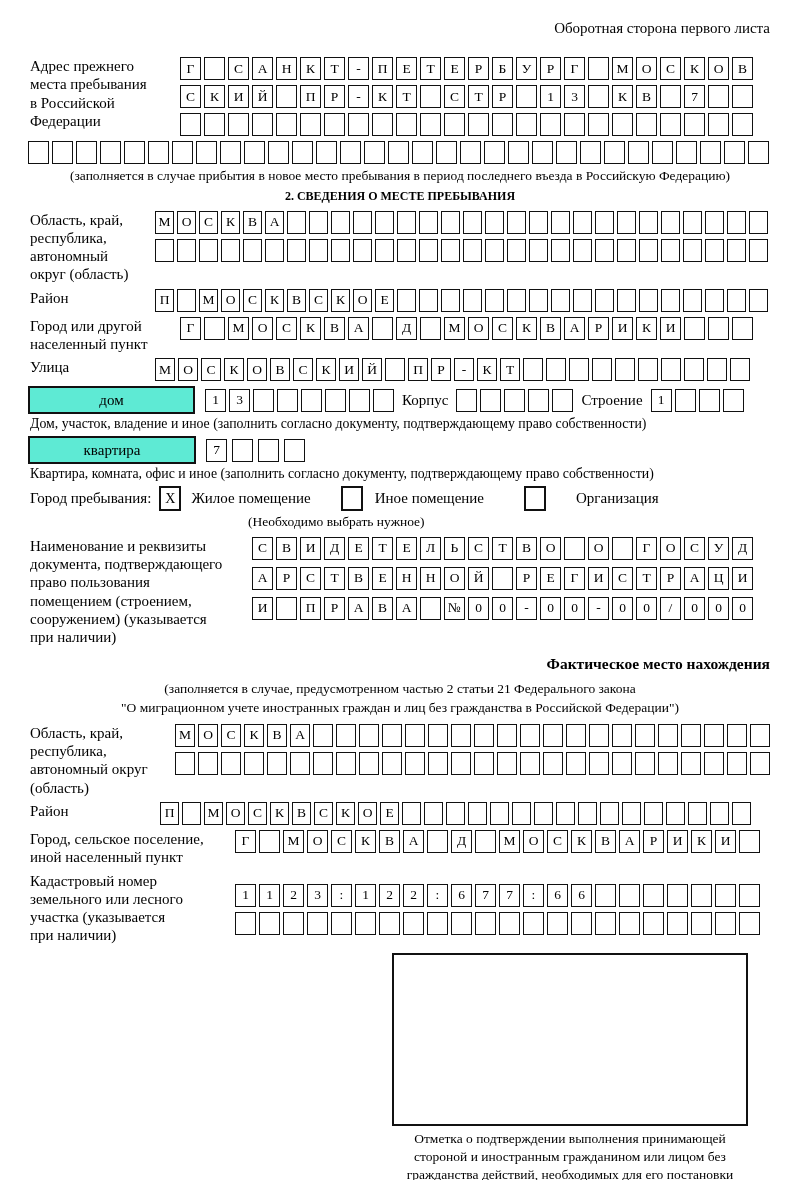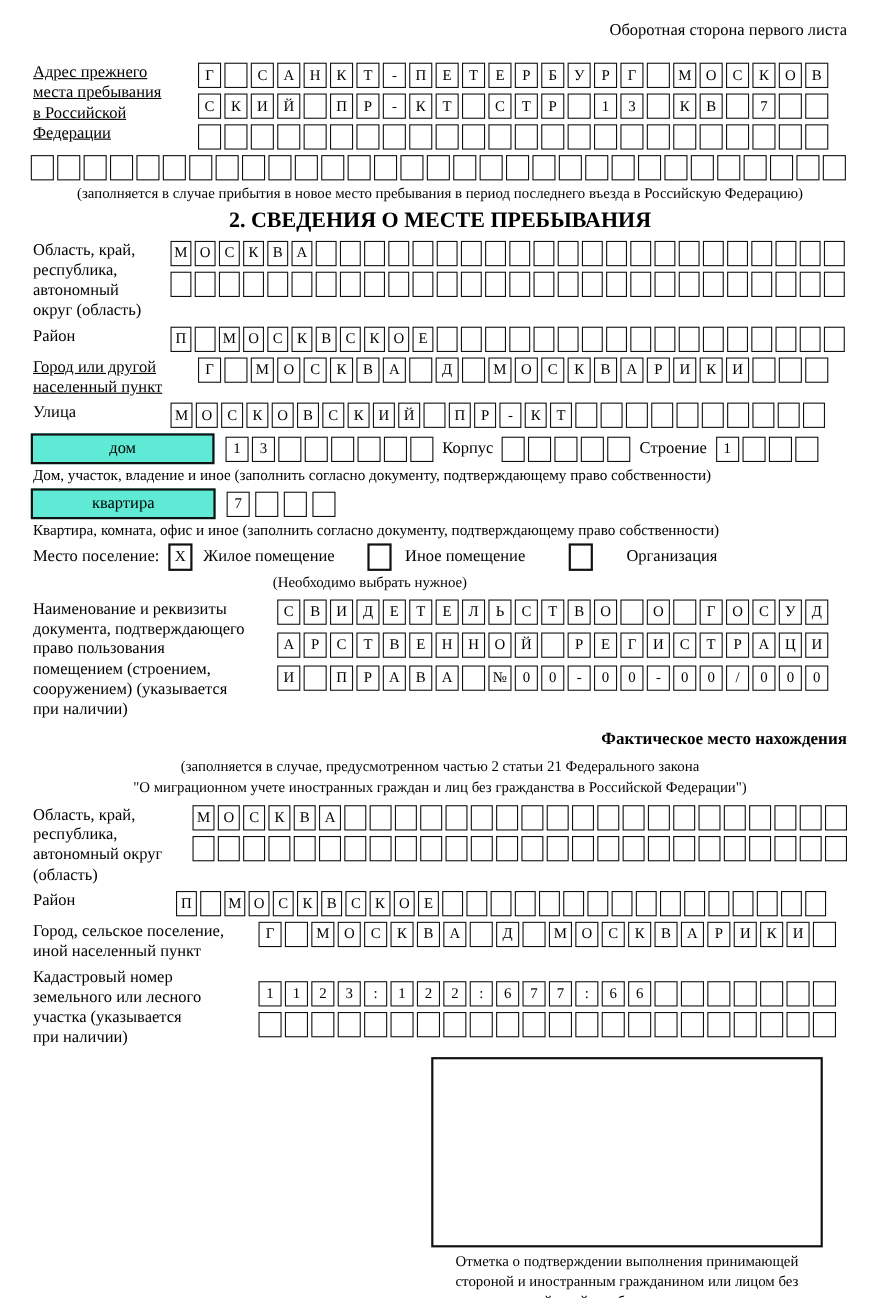--- a/index.html
+++ b/index.html
@@ -5,34 +5,34 @@
   html,body{margin:0;padding:0;background:#fff;}
   .page{
     width:800px;height:1180px;box-sizing:border-box;
     padding:20px 30px 0 30px;background:#fff;color:#000;
     font-family:"Liberation Serif","DejaVu Serif",serif;
     overflow:hidden;position:relative;
   }
   .hdr{ text-align:right;font-size:15px;margin-bottom:20px; }
   .form-row{ display:flex;align-items:flex-start;margin-bottom:5px; }
   .lbl{ font-size:15px;line-height:1.22;white-space:pre-line;flex:none; }
-  .w150{width:150px;text-decoration:underline;} .w125{width:125px;} .w145{width:145px;} .w130{width:130px;}
+  .w150{width:150px;} .w125{width:125px;} .w145{width:145px;} .w130{width:130px;}
   .w205{width:205px;} .w222{width:222px;}
   .cellstack{ display:flex;flex-direction:column;gap:5px; }
   .cells{ display:flex;gap:3px; }
   .cell{
     height:23px;border:1.8px solid #111;box-sizing:border-box;flex:none;
     display:flex;align-items:center;justify-content:center;
     font-size:13.5px;background:#fff;
   }
   .cw21 .cell{width:21px;} .cw20 .cell{width:20px;} .cw19 .cell{width:19px;}
   .fullrow{ margin:5px 0 3px -2px; }
   .small{ font-size:13.5px;line-height:1.3; }
   .center{ text-align:center; }
-  .h2{ font-size:20px;font-weight:bold;text-align:center;margin:4px 0 7px 0; }
+  .h2{ font-size:12px;font-weight:bold;text-align:center;margin:4px 0 7px 0; }
   .h3{ font-size:15.5px;font-weight:bold;text-align:right;margin:8px 0 6px 0; }
   .notes{ font-size:13.5px;text-align:center;line-height:1.45;margin-bottom:6px;white-space:pre-line; }
   .widebox{
     border:2px solid #111;box-sizing:border-box;flex:none;background:#5eead4;
     display:flex;align-items:center;justify-content:center;font-size:15px;
   }
   .houserow{ align-items:center;margin-bottom:2px; }
   .inline-lbl{ font-size:15px;flex:none;margin:0 8px; }
   .checkbox{
     width:22px;height:25px;border:2px solid #111;box-sizing:border-box;flex:none;
@@ -377,21 +377,21 @@
     <div class="cells cw21" style="margin-left:10px;gap:5px;">
         <div class="cell">7</div>
         <div class="cell"></div>
         <div class="cell"></div>
         <div class="cell"></div>
       </div>
   </div>
   <div class="caption-left">Квартира, комната, офис и иное (заполнить согласно документу, подтверждающему право собственности)</div>
 
   <div class="cbrow">
-    <span class="opt-label">Место поселение:</span>
+    <span class="opt-label">Город пребывания:</span>
     <span class="checkbox" style="margin-left:8px;">X</span>
     <span class="opt-label" style="margin-left:10px;">Жилое помещение</span>
     <span class="checkbox" style="margin-left:30px;"></span>
     <span class="opt-label" style="margin-left:12px;">Иное помещение</span>
     <span class="checkbox" style="margin-left:40px;"></span>
     <span class="opt-label" style="margin-left:30px;">Организация</span>
   </div>
   <div class="small" style="margin:0 0 6px 218px;">(Необходимо выбрать нужное)</div>
 
   <div class="form-row">

